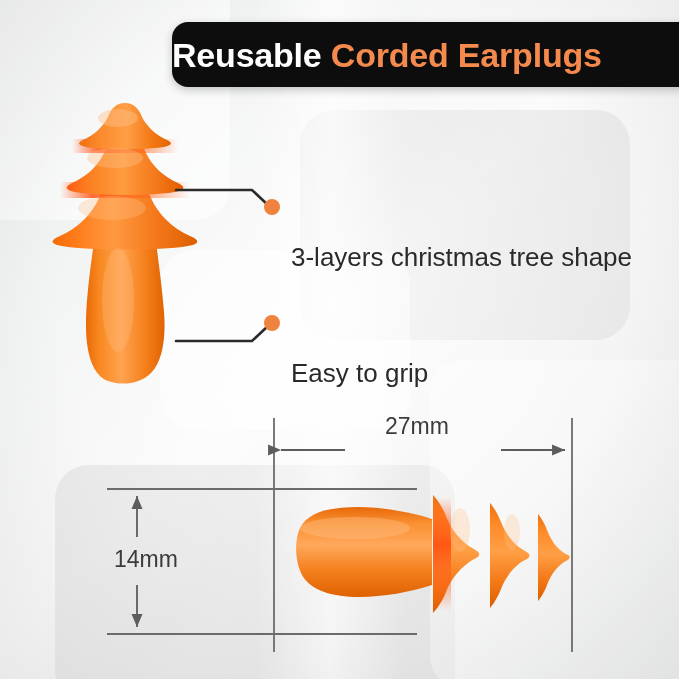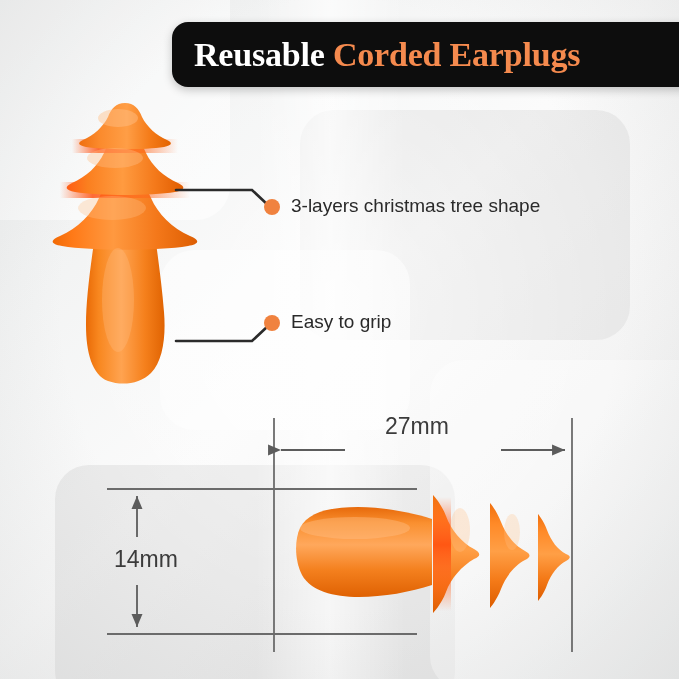--- a/index.html
+++ b/index.html
@@ -52,44 +52,43 @@
     height: 65px;
     background: #0d0d0d;
     border-radius: 16px 0 0 16px;
     box-shadow: 0 3px 10px rgba(0,0,0,0.22);
     display: flex;
     align-items: center;
     white-space: nowrap;
     overflow: hidden;
   }
   #title-text {
-    padding-left: 22px;
     font-size: 34px;
     font-weight: bold;
     letter-spacing: -0.2px;
     line-height: 1;
-    font-family: Liberation Serif, serif;
   }
   .t-white  { color: #ffffff; }
   .t-orange { color: #f58a4e; }
 
   
   #art {
     position: absolute;
     left: 0; top: 0;
     width: 679px; height: 679px;
   }
 
   
   .callout-label {
     position: absolute;
-    font-size: 19px;
+    font-size: 26px;
     color: #2a2a2a;
     white-space: nowrap;
     line-height: 1;
+    margin-top: 48px;
   }
   #callout-label-0 { left: 291px; top: 196px; }
   #callout-label-1 { left: 291px; top: 312px; }
 
   
   .dim-label {
     position: absolute;
     font-size: 23px;
     color: #3b3b3b;
     white-space: nowrap;

